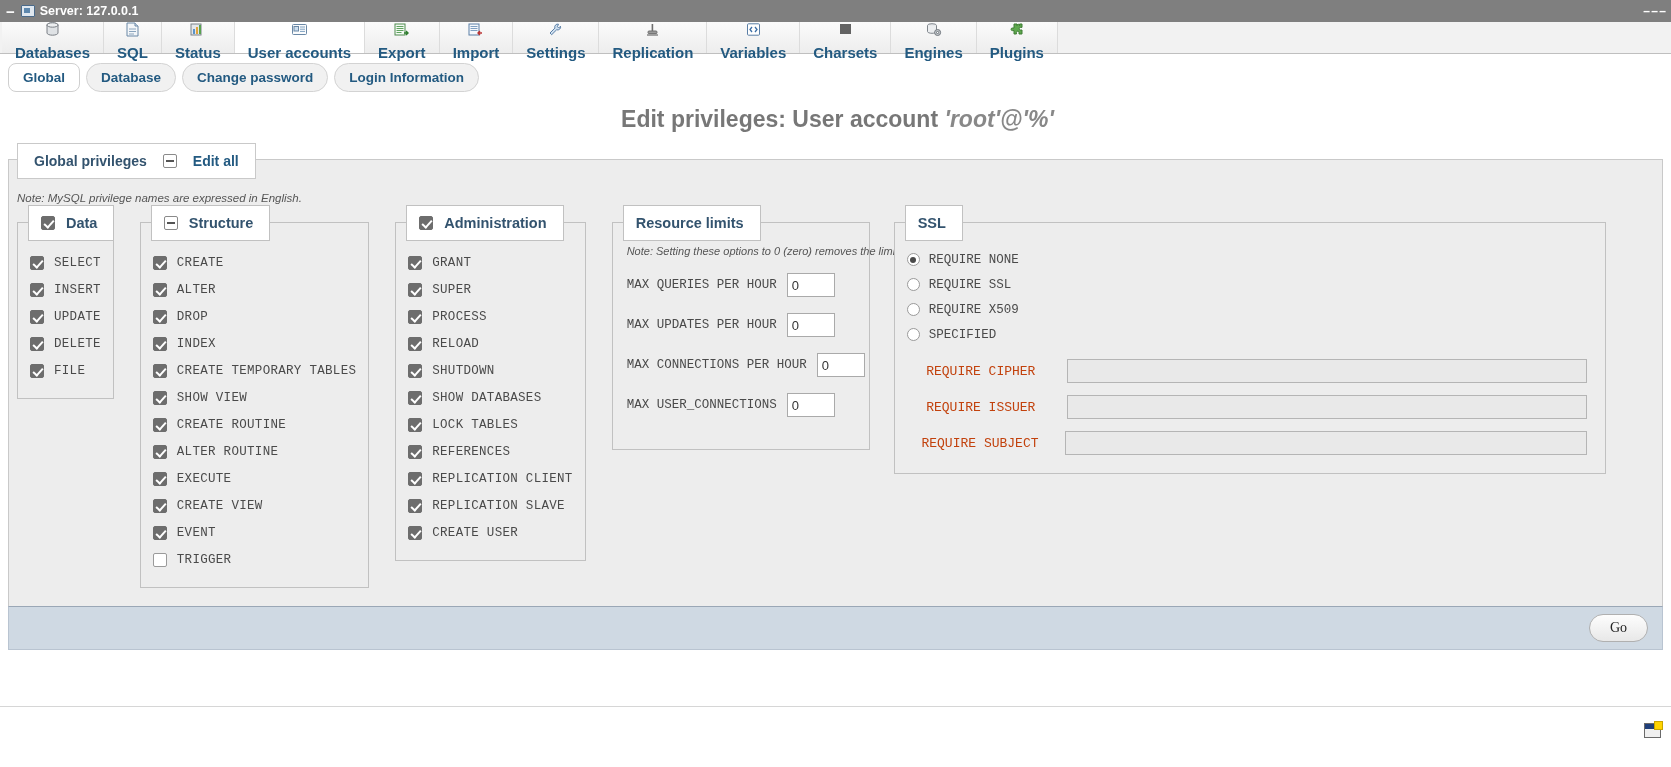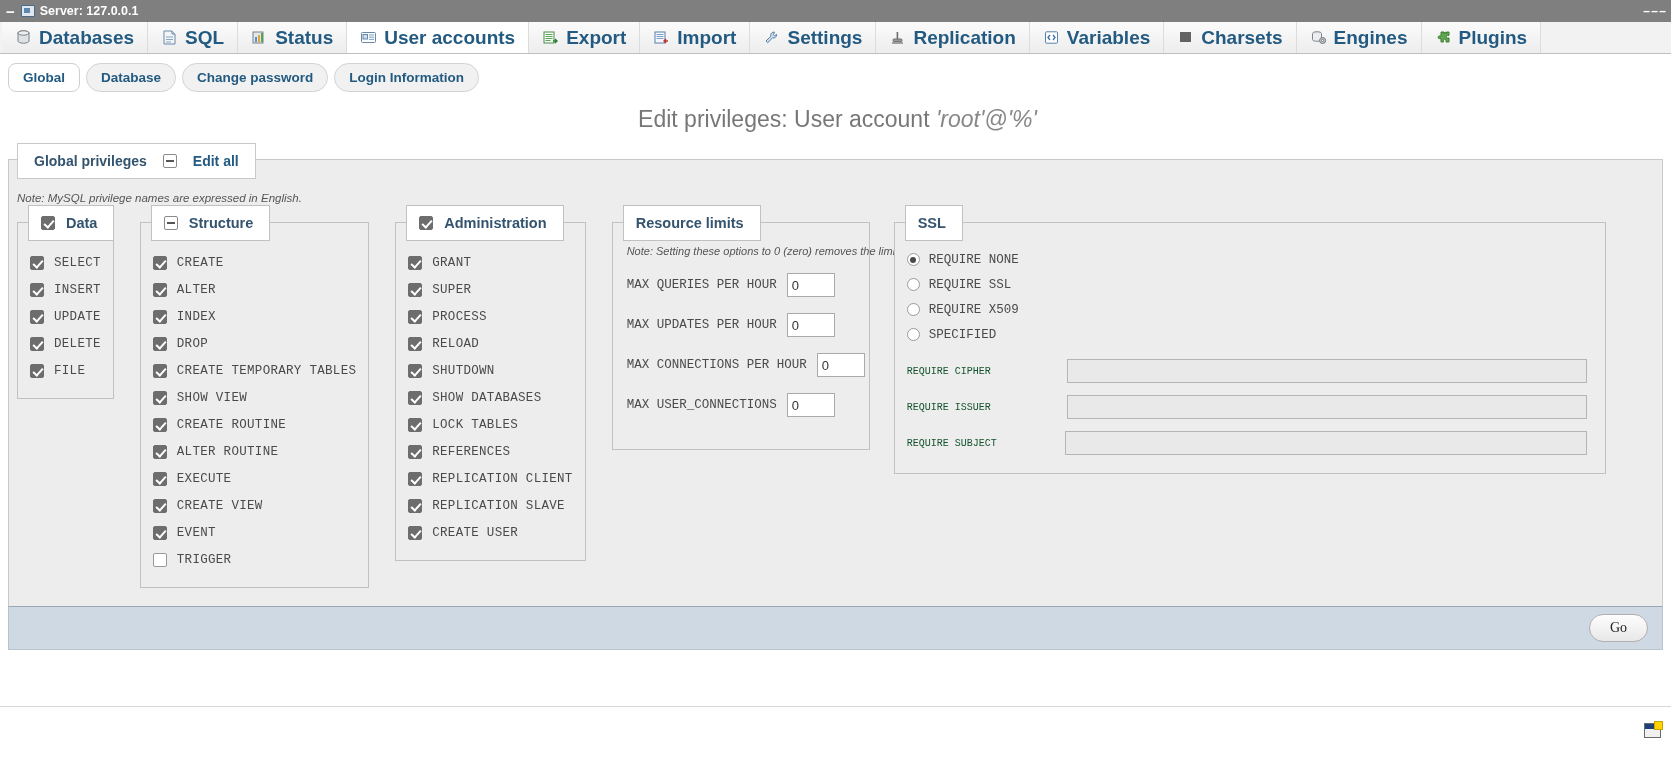--- a/index.html
+++ b/index.html
@@ -52,27 +52,28 @@
     align-items: stretch;
     background: #f2f2f2;
     border-bottom: 1px solid #bfbfbf;
     height: 32px;
     padding-left: 2px;
   }
   .nav-item {
     display: flex; align-items: center;
     gap: 7px;
     padding: 0 13px;
-    font-size: 19px;
+    font-size: 15px;
     font-weight: bold;
     color: #235a81;
     border-right: 1px solid #dcdcdc;
     background: linear-gradient(#fbfbfb, #ededed);
     cursor: pointer;
     white-space: nowrap;
+    flex-direction: column;
   }
   .nav-item.active {
     background: #fff;
     color: #235a81;
   }
   .nav-ico { width: 17px; height: 15px; flex: none; display:block; }
 
   
   .sub-nav {
     display: flex; align-items: center;
@@ -95,21 +96,21 @@
     background: #fff;
     border: 1px solid #cfcfcf;
     border-radius: 8px;
   }
 
   
   .page-title {
     text-align: center;
     font-size: 23px;
     color: #777;
-    font-weight: normal;
+    font-weight: bold;
     padding: 6px 0 14px 4px;
     background: #fff;
   }
   .page-title i { font-style: italic; color: #888; }
 
   
   .gp-outer {
     margin: 12px 8px 0 8px;
     border: 1px solid #c9c9c9;
     border-top: 1px solid #c9c9c9;
@@ -294,23 +295,23 @@
     color: #4a4a4a;
   }
   .ssl-text-row {
     display: flex;
     align-items: center;
     margin-top: 12px;
     white-space: nowrap;
   }
   .ssl-text-label {
     font-family: "Liberation Mono", "DejaVu Sans Mono", monospace;
-    font-size: 10px;
-    color: #14532d;
-    text-align: left;
+    font-size: 13px;
+    color: #c2410c;
+    text-align: center;
     margin-right: 12px;
   }
   .ssl-input {
     height: 24px;
     border: 1px solid #b5b5b5;
     background: #e9e9e9;
     font-size: 13px;
     padding: 2px 4px;
     font-family: "Liberation Sans", sans-serif;
     color: #555;
@@ -550,25 +551,25 @@
         <div class="priv-row">
           <span class="cb checked"></span>
           <span class="priv-label">CREATE</span>
         </div>
         <div class="priv-row">
           <span class="cb checked"></span>
           <span class="priv-label">ALTER</span>
         </div>
         <div class="priv-row">
           <span class="cb checked"></span>
+          <span class="priv-label">DROP</span>
+        </div>
+        <div class="priv-row">
+          <span class="cb checked"></span>
           <span class="priv-label">INDEX</span>
-        </div>
-        <div class="priv-row">
-          <span class="cb checked"></span>
-          <span class="priv-label">DROP</span>
         </div>
         <div class="priv-row">
           <span class="cb checked"></span>
           <span class="priv-label">CREATE TEMPORARY TABLES</span>
         </div>
         <div class="priv-row">
           <span class="cb checked"></span>
           <span class="priv-label">SHOW VIEW</span>
         </div>
         <div class="priv-row">

